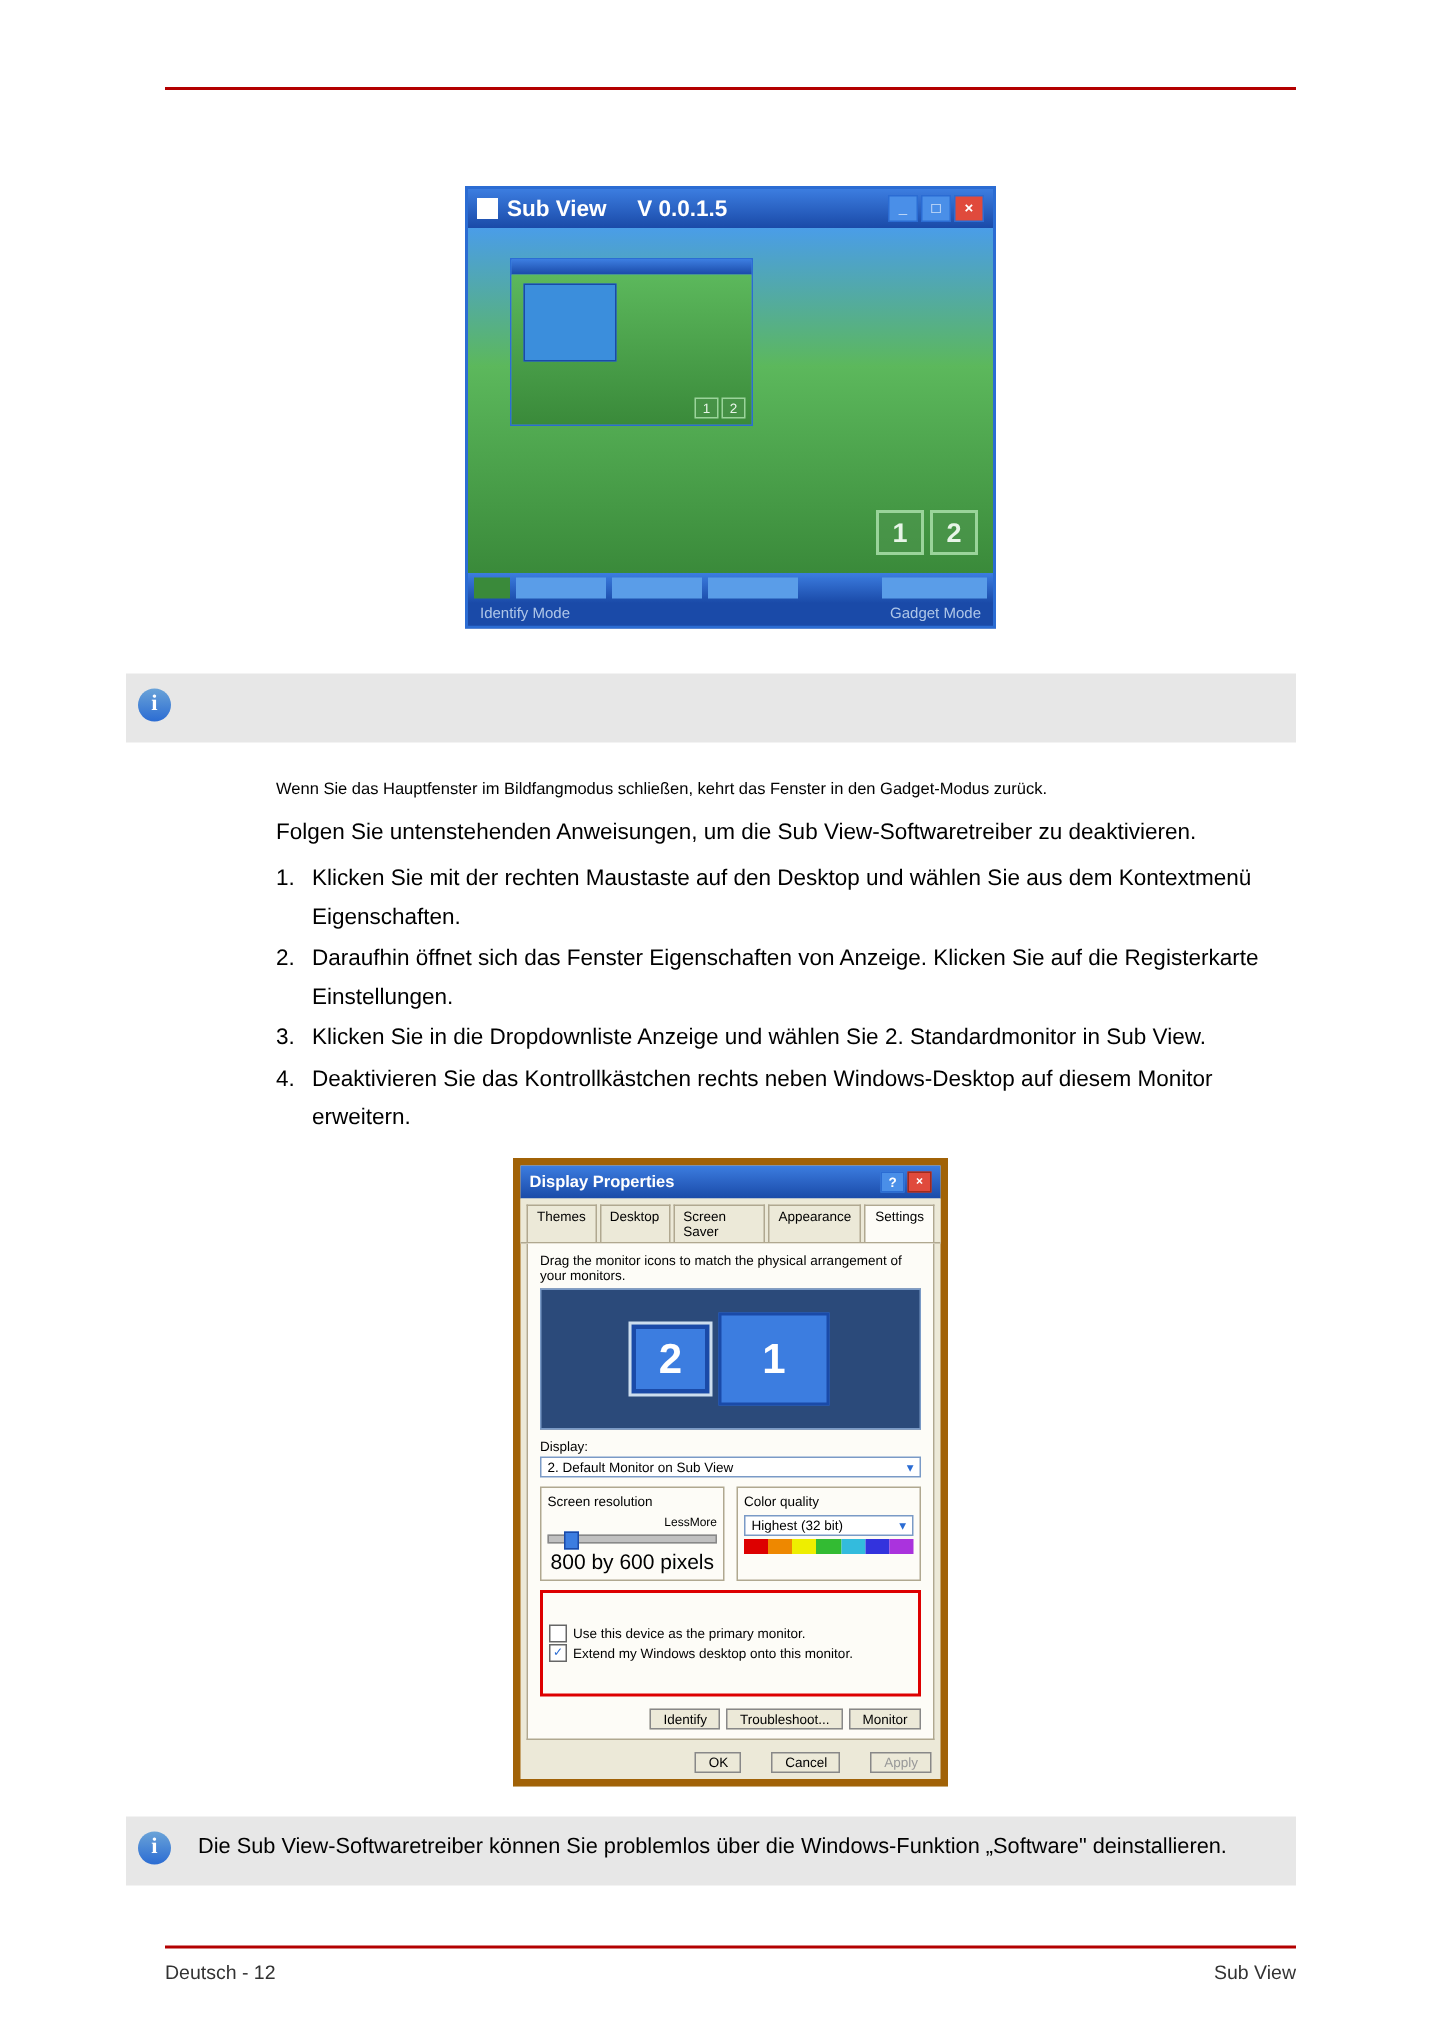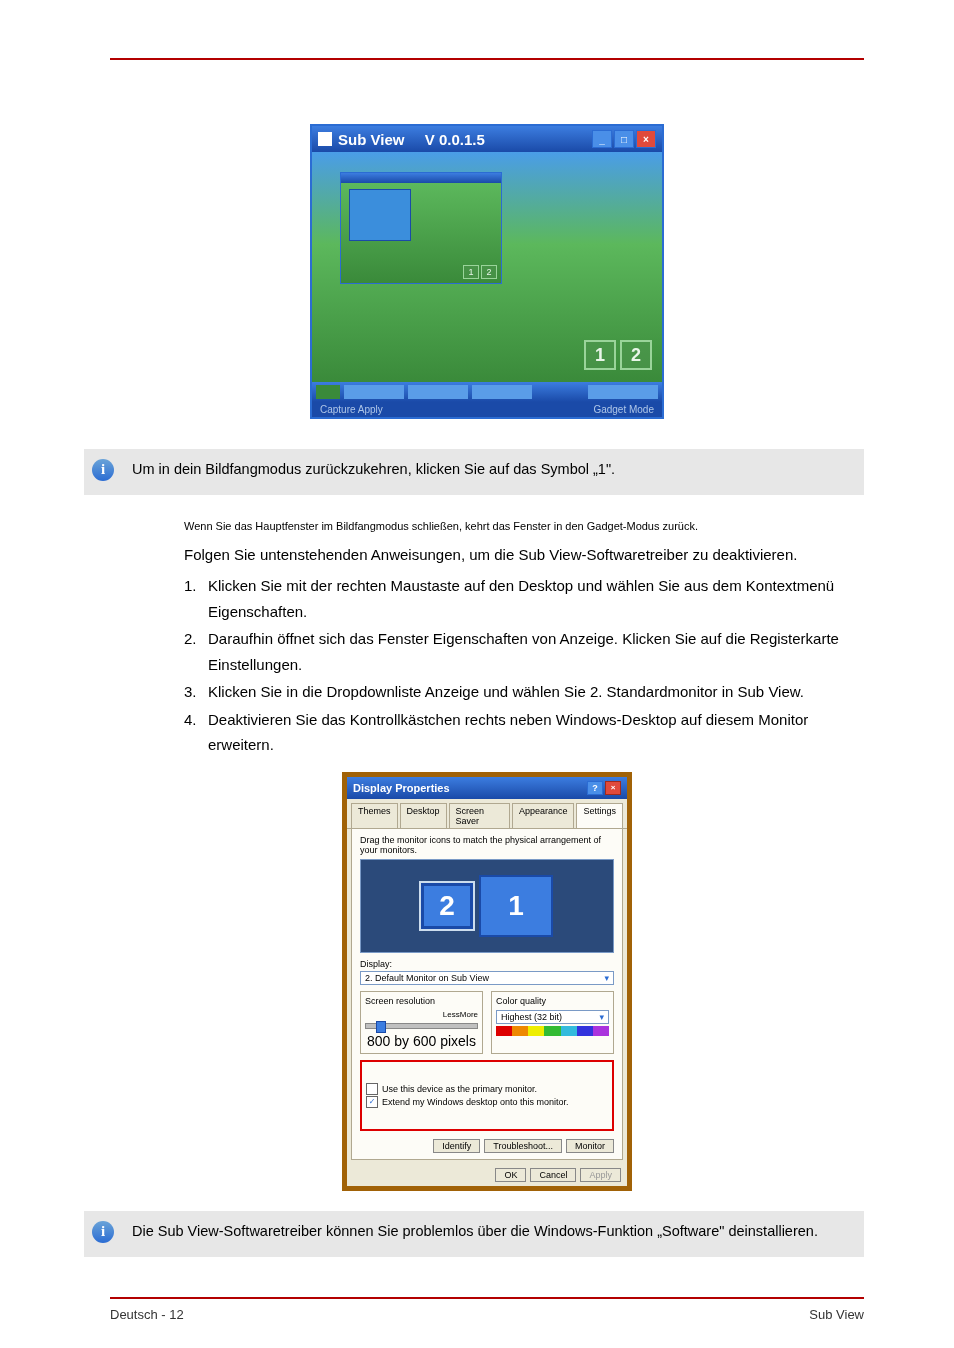--- a/index.html
+++ b/index.html
@@ -159,21 +159,21 @@
   .dp-group-title{font-size:9px;margin-bottom:4px;}
   .slider{height:4px;background:#c0c0c0;border:1px solid #888;margin:4px 0;position:relative;}
   .slider-thumb{position:absolute;left:10px;top:-3px;width:8px;height:10px;background:#3c7de0;border:1px solid #1a4aa8;}
   .quality-bar{height:10px;display:flex;margin-top:2px;}
   .qbar{flex:1;}
   .dp-checks{margin-top:6px;border:2px solid #d00;padding:20px 4px;font-size:9px;}
   .dp-check{display:flex;align-items:center;gap:4px;margin:1px 0;}
   .cb{width:10px;height:10px;border:1px solid #666;background:#fff;display:inline-flex;align-items:center;justify-content:center;font-size:8px;color:#2b6cd3;}
   .dp-btns{display:flex;gap:4px;justify-content:flex-end;margin-top:8px;text-align:right;}
   .dp-btn{border:1px solid #888;background:#ece9d8;padding:1px 8px;font-size:9px;}
-  .dp-footer-btns{display:flex;gap:4px;justify-content:flex-end;padding:4px 6px;}
+  .dp-footer-btns{display:flex;gap:20px;justify-content:flex-end;padding:4px 6px;}
   .footer-area{
     border-top:2px solid #b30000;
     margin-top:40px;padding-top:8px;
     display:flex;justify-content:space-between;
     font-size:13px;color:#333;
   }
   .tiny-close{width:14px;height:12px;background:#e04a3c;border:1px solid #a02a1c;color:#fff;font-size:8px;display:flex;align-items:center;justify-content:center;}
   .tiny-help{width:14px;height:12px;background:#4a8fe8;border:1px solid #2b6cd3;color:#fff;font-size:9px;display:flex;align-items:center;justify-content:center;}
   .dd-arrow{color:#2b6cd3;font-size:9px;}
 </style>
@@ -217,31 +217,30 @@
       </div>
       <div class="taskbar">
         <div class="tbitem" style="width:24px;background:#3a8a3a;"></div>
         <div class="tbitem" style="width:60px;"></div>
         <div class="tbitem" style="width:60px;"></div>
         <div class="tbitem" style="width:60px;"></div>
         <div style="flex:1"></div>
         <div class="tbitem" style="width:70px;"></div>
       </div>
       <div class="subview-footer">
-        <span>Capture Apply</span>
+        <span>Identify Mode</span>
         <span>Gadget Mode</span>
       </div>
     </div>
   </div>
 
   <div class="info-band">
     <div class="info-icon">
         <div class="info-icon-circle">i</div>
       </div>
-    <div>Um in dein Bildfangmodus zurückzukehren, klicken Sie auf das Symbol „1".</div>
   </div>
 
   <div class="body-text">Wenn Sie das Hauptfenster im Bildfangmodus schließen, kehrt das Fenster in den Gadget-Modus zurück.</div>
 
   <div class="section-lead">Folgen Sie untenstehenden Anweisungen, um die Sub View-Softwaretreiber zu deaktivieren.</div>
 
   <ul class="numbered">
     <li>
       <span class="num">1.</span>
       <span>

